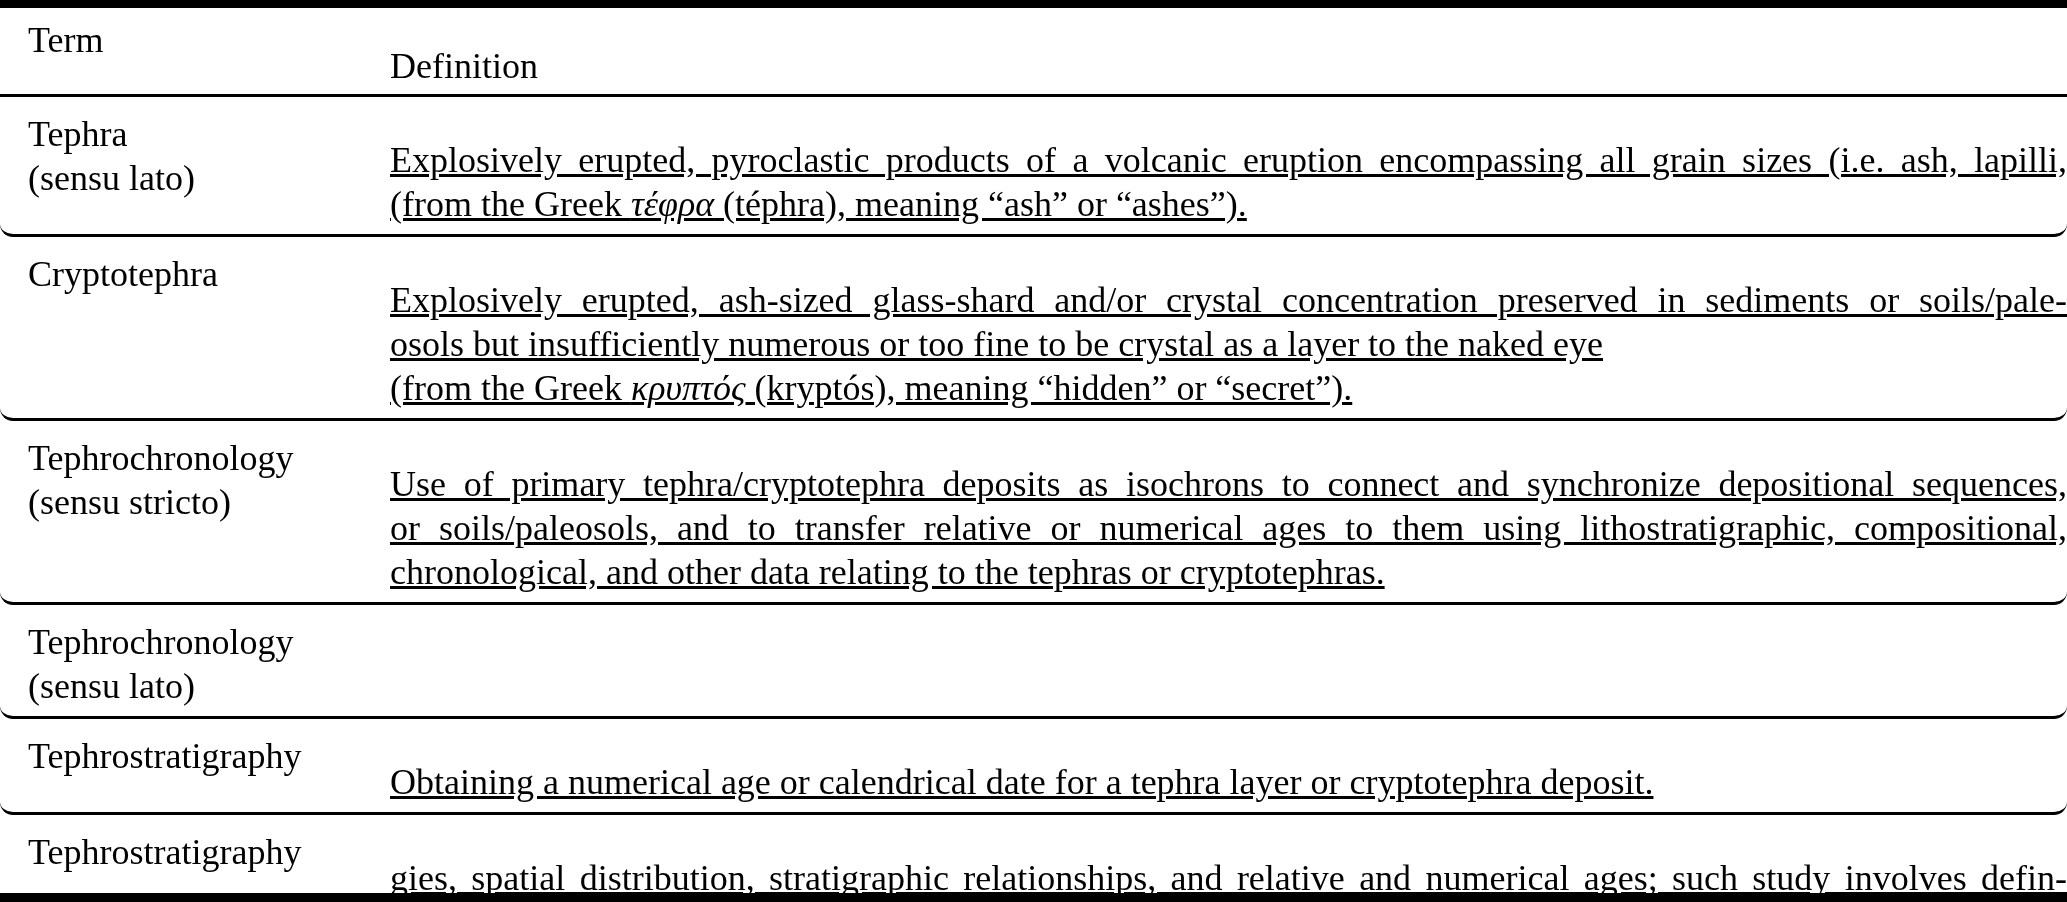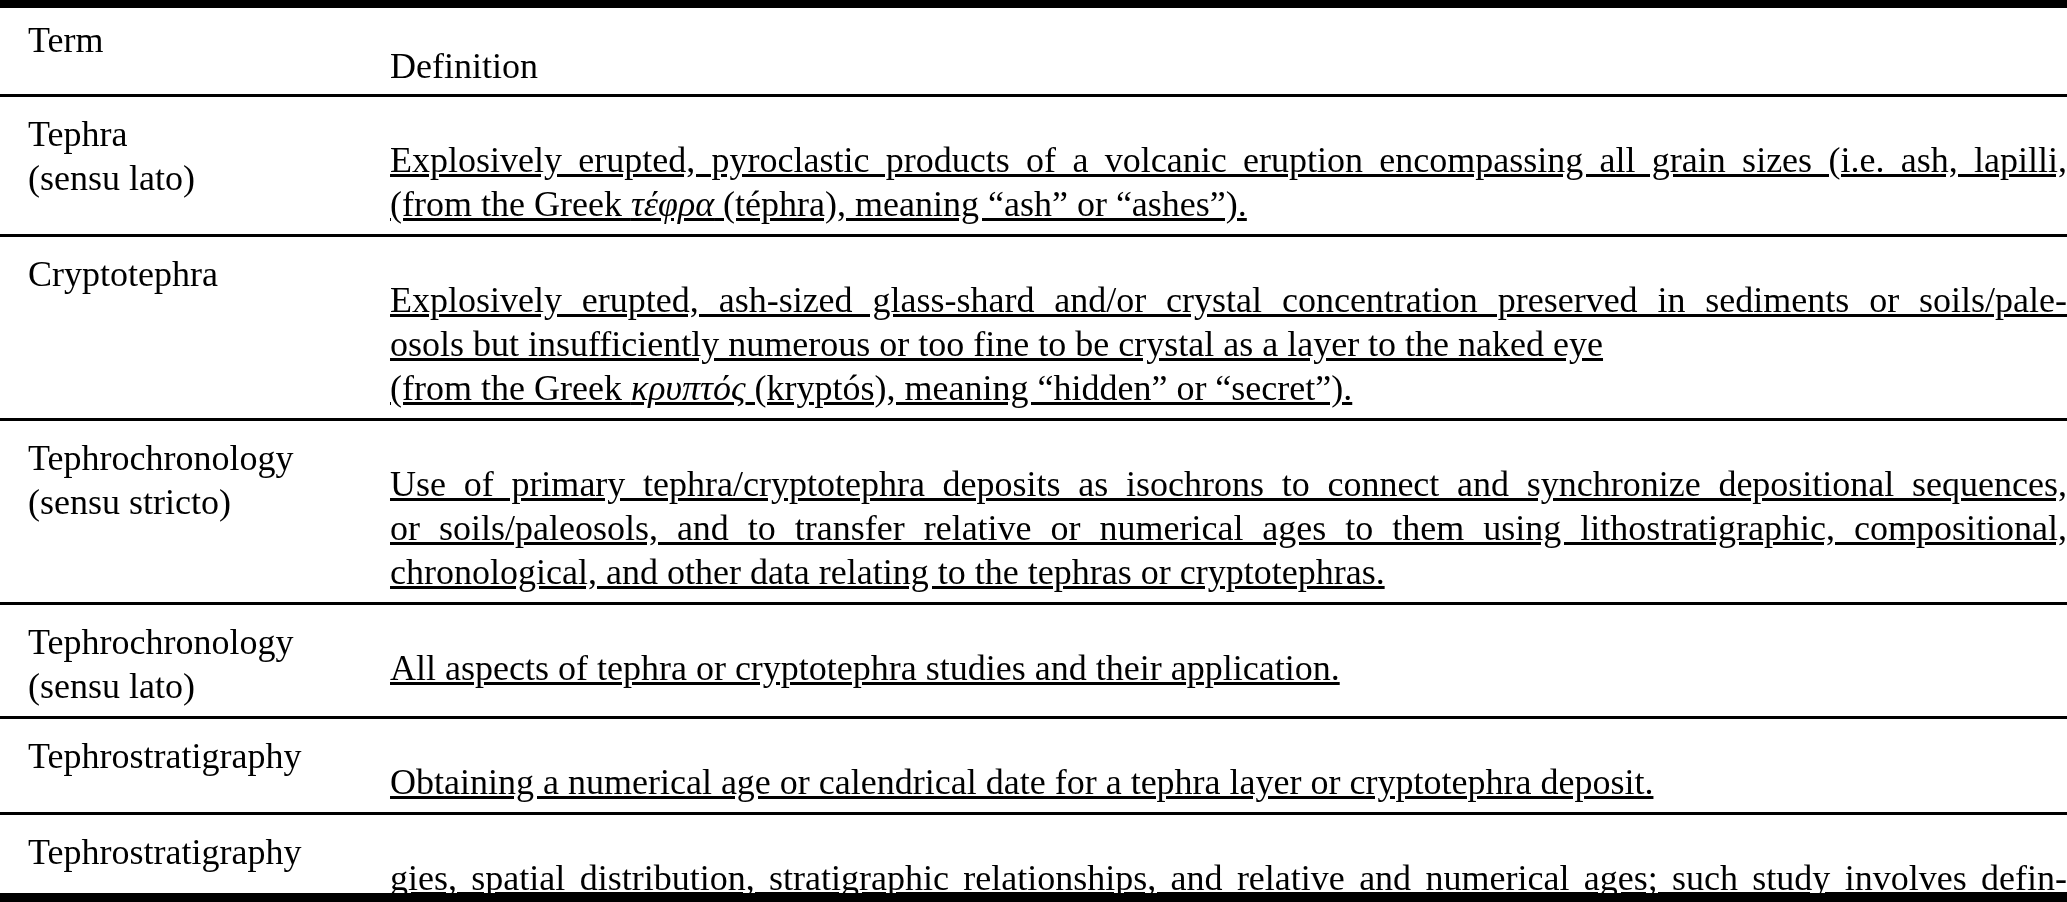--- a/index.html
+++ b/index.html
@@ -29,20 +29,21 @@
   }
   .hrow {
     display: flex;
     padding: 10px 0 6px 0;
     border-bottom: 3px solid #000;
   }
   .trow {
     display: flex;
     padding: 15px 0 8px 0;
     border-bottom: 3px solid #000;
+    border-radius: 13px;
   }
   .trow:last-child {
     border-bottom: none;
     flex: 1;
   }
   .term-col {
     flex: none;
     width: 390px;
     box-sizing: border-box;
     padding-left: 28px;
@@ -102,23 +103,20 @@
           <div class="def-col">
             <div class="def-line j">Use of primary tephra/cryptotephra deposits as isochrons to connect and synchronize depositional sequences,</div>
             <div class="def-line j">or soils/paleosols, and to transfer relative or numerical ages to them using lithostratigraphic, compositional,</div>
             <div class="def-line">chronological, and other data relating to the tephras or cryptotephras.</div>
           </div>
         </div><div class="trow">
           <div class="term-col">
             <div>Tephrochronology</div>
             <div>(sensu lato)</div>
           </div>
-          <div class="def-col">
-            <div class="def-line">All aspects of tephra or cryptotephra studies and their application.</div>
-          </div>
         </div><div class="trow">
           <div class="term-col">
             <div>Tephrostratigraphy</div>
           </div>
           <div class="def-col">
             <div class="def-line">Obtaining a numerical age or calendrical date for a tephra layer or cryptotephra deposit.</div>
           </div>
         </div><div class="trow">
           <div class="term-col">
             <div>Tephrostratigraphy</div>

